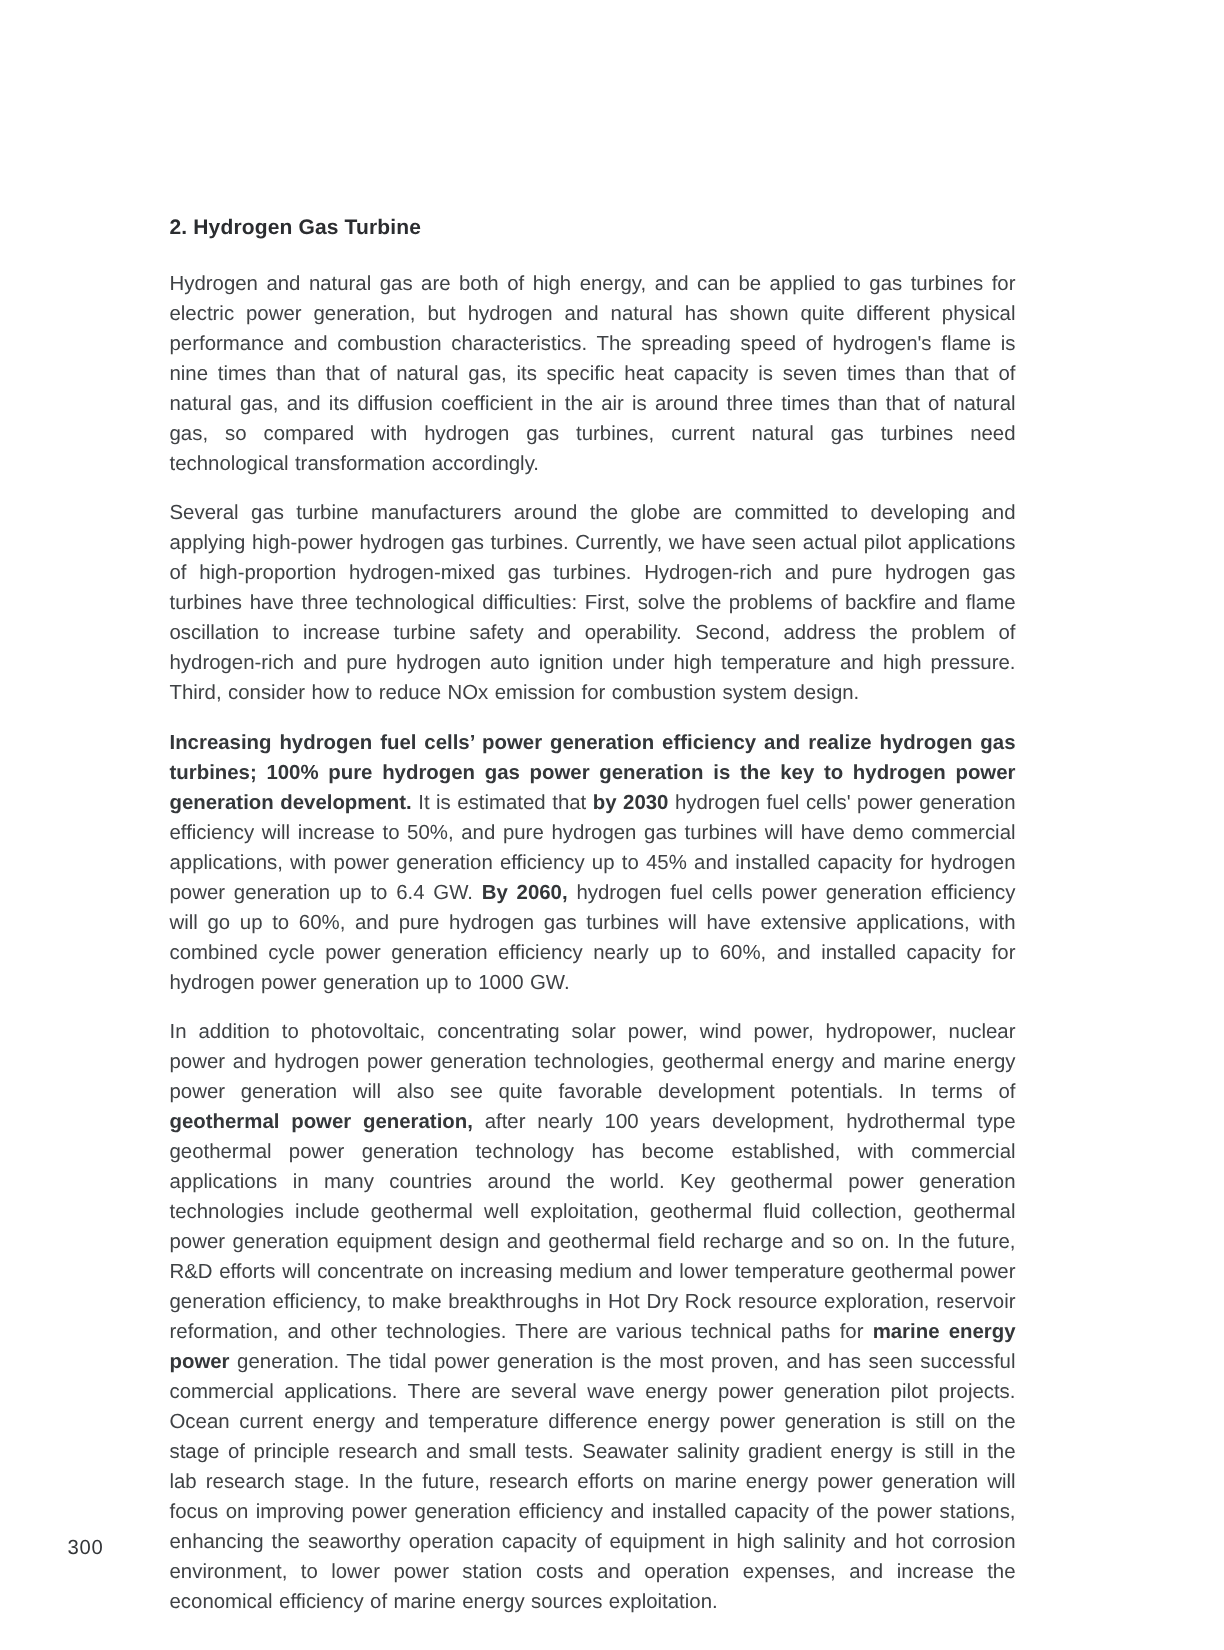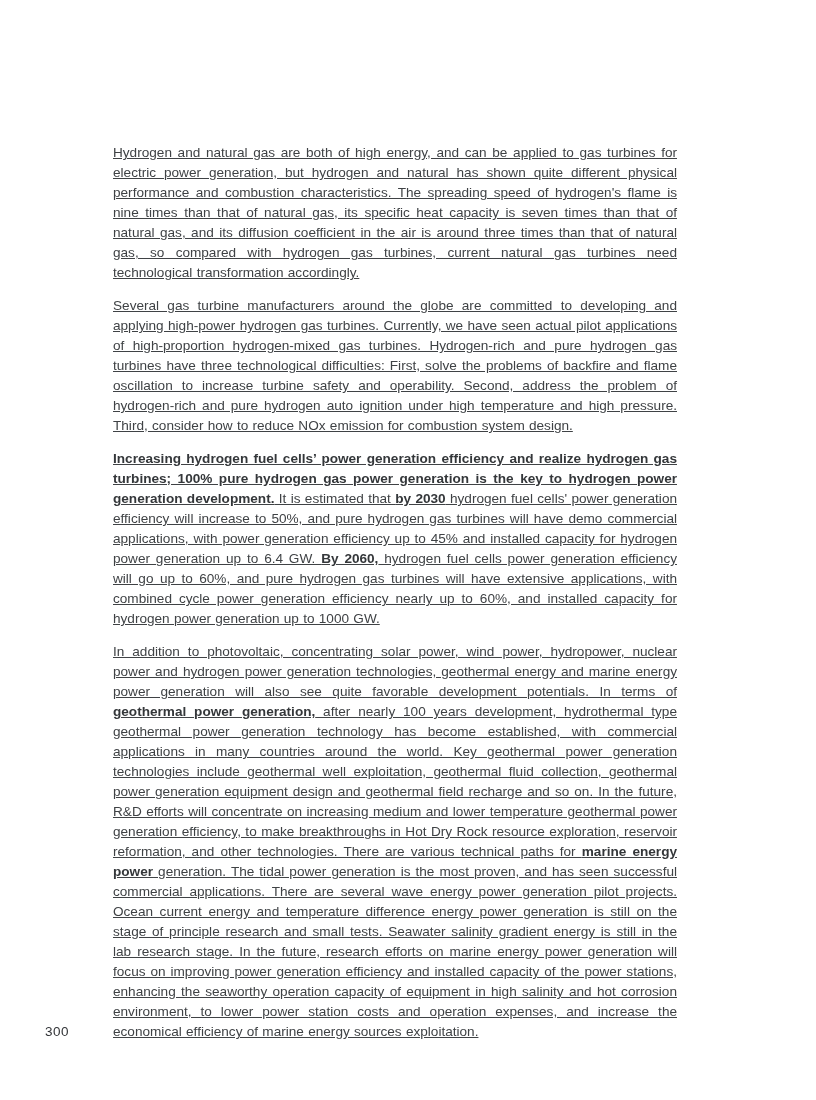--- a/index.html
+++ b/index.html
@@ -21,32 +21,32 @@
     position:absolute;left:113px;top:143px;width:564px;
   }
   .heading{
     font-size:14px;font-weight:700;color:var(--heading-text);
     margin:0 0 20px 0;letter-spacing:0.1px;
   }
   .para{
     font-size:13.6px;line-height:20px;color:var(--body-text);
     text-align:justify;margin:0 0 13px 0;
     word-spacing:0.5px;
-    text-decoration:underline;
   }
   .para span.bold{font-weight:700;color:var(--bold-text);}
   .page-number{
     position:absolute;left:45px;top:1024px;
     font-size:13.5px;color:var(--pagenum-text);letter-spacing:0.5px;
   }
 </style>
 </head>
 <body>
 
 <div class="content">
+  <h2 class="heading">2. Hydrogen Gas Turbine</h2>
   <div id="paragraphs">
       <p class="para"><span>Hydrogen and natural gas are both of high energy, and can be applied to gas turbines for electric power generation, but hydrogen and natural has shown quite different physical performance and combustion characteristics. The spreading speed of hydrogen's flame is nine times than that of natural gas, its specific heat capacity is seven times than that of natural gas, and its diffusion coefficient in the air is around three times than that of natural gas, so compared with hydrogen gas turbines, current natural gas turbines need technological transformation accordingly.</span></p>
       <p class="para"><span>Several gas turbine manufacturers around the globe are committed to developing and applying high-power hydrogen gas turbines. Currently, we have seen actual pilot applications of high-proportion hydrogen-mixed gas turbines. Hydrogen-rich and pure hydrogen gas turbines have three technological difficulties: First, solve the problems of backfire and flame oscillation to increase turbine safety and operability. Second, address the problem of hydrogen-rich and pure hydrogen auto ignition under high temperature and high pressure. Third, consider how to reduce NOx emission for combustion system design.</span></p>
       <p class="para"><span class="bold">Increasing hydrogen fuel cells’ power generation efficiency and realize hydrogen gas turbines; 100% pure hydrogen gas power generation is the key to hydrogen power generation development.</span><span> It is estimated that </span><span class="bold">by 2030</span><span> hydrogen fuel cells' power generation efficiency will increase to 50%, and pure hydrogen gas turbines will have demo commercial applications, with power generation efficiency up to 45% and installed capacity for hydrogen power generation up to 6.4 GW. </span><span class="bold">By 2060,</span><span> hydrogen fuel cells power generation efficiency will go up to 60%, and pure hydrogen gas turbines will have extensive applications, with combined cycle power generation efficiency nearly up to 60%, and installed capacity for hydrogen power generation up to 1000 GW.</span></p>
       <p class="para"><span>In addition to photovoltaic, concentrating solar power, wind power, hydropower, nuclear power and hydrogen power generation technologies, geothermal energy and marine energy power generation will also see quite favorable development potentials. In terms of </span><span class="bold">geothermal power generation,</span><span> after nearly 100 years development, hydrothermal type geothermal power generation technology has become established, with commercial applications in many countries around the world. Key geothermal power generation technologies include geothermal well exploitation, geothermal fluid collection, geothermal power generation equipment design and geothermal field recharge and so on. In the future, R&amp;D efforts will concentrate on increasing medium and lower temperature geothermal power generation efficiency, to make breakthroughs in Hot Dry Rock resource exploration, reservoir reformation, and other technologies. There are various technical paths for </span><span class="bold">marine energy power</span><span> generation. The tidal power generation is the most proven, and has seen successful commercial applications. There are several wave energy power generation pilot projects. Ocean current energy and temperature difference energy power generation is still on the stage of principle research and small tests. Seawater salinity gradient energy is still in the lab research stage. In the future, research efforts on marine energy power generation will focus on improving power generation efficiency and installed capacity of the power stations, enhancing the seaworthy operation capacity of equipment in high salinity and hot corrosion environment, to lower power station costs and operation expenses, and increase the economical efficiency of marine energy sources exploitation.</span></p>
     </div>
 </div>
 
 <div class="page-number">300</div>
 

